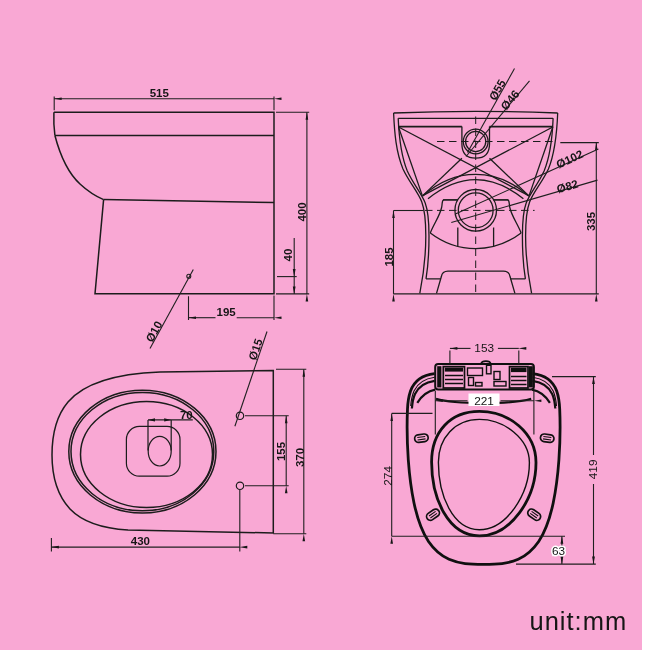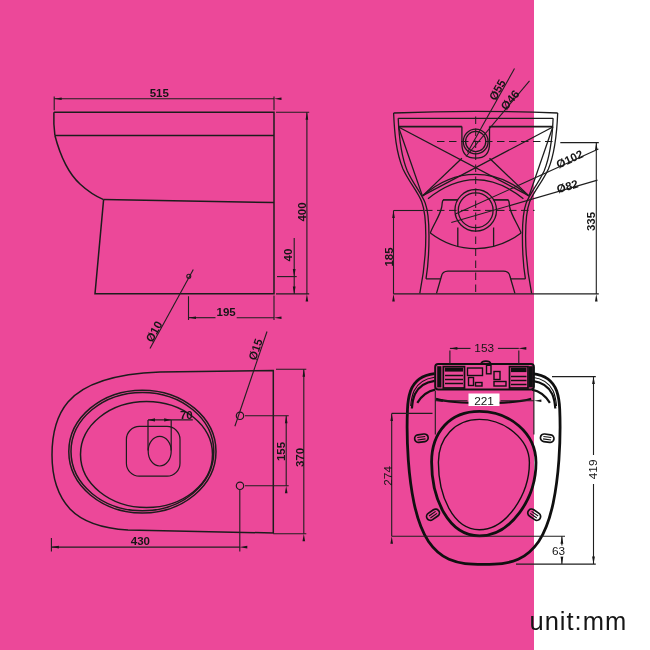--- a/index.html
+++ b/index.html
@@ -1,16 +1,16 @@
 <!DOCTYPE html>
 <html><head>
 <meta charset="utf-8">
 <style>
 html,body{margin:0;padding:0;background:#fff;}
-#wrap{width:534px;height:650px;position:relative;background:#ec4899;}
+#wrap{width:642px;height:650px;position:relative;background:#f9a8d4;}
 svg{position:absolute;top:0;left:0;}
 text{font-family:"Liberation Sans",sans-serif;font-weight:bold;fill:#161616;}
 .d{font-size:11.5px;}
 .s{font-size:11.8px;font-weight:normal;}
 </style>
 </head>
 <body>
 <div id="wrap">
 <svg width="650" height="650" viewBox="0 0 650 650">
 <defs>

